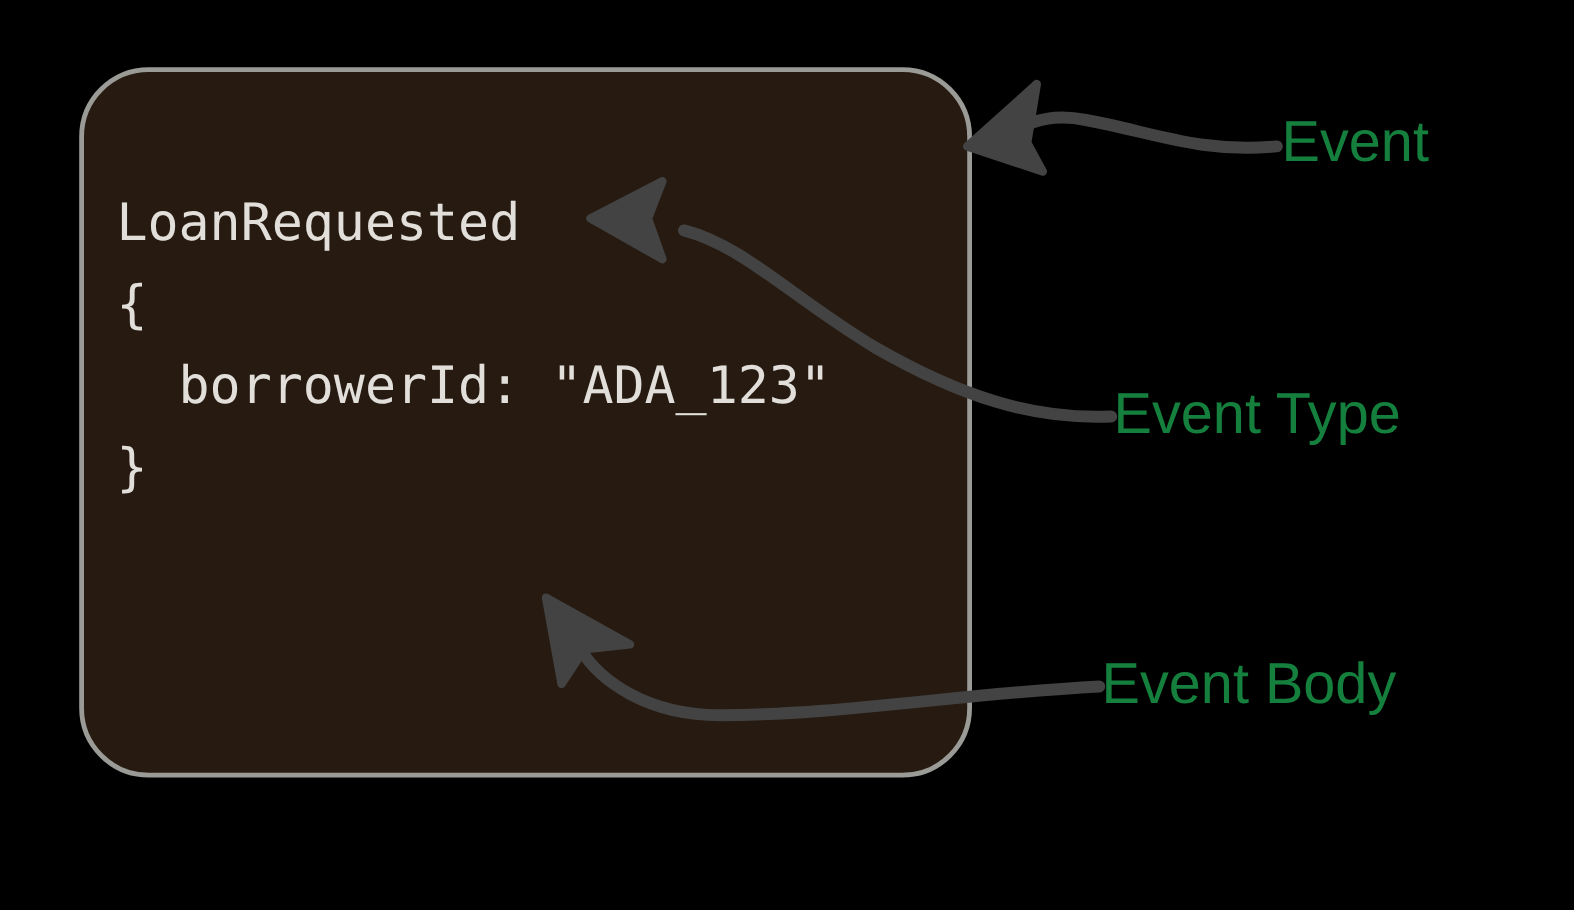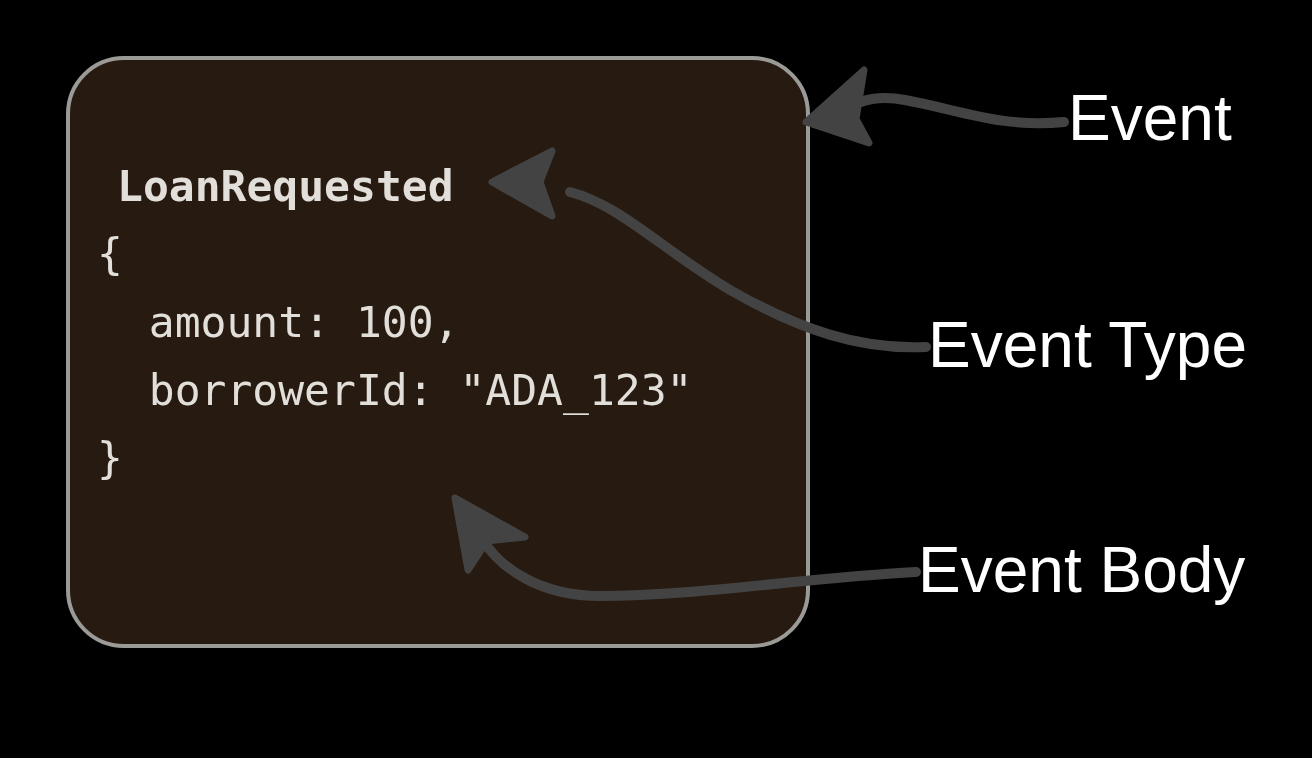--- a/index.html
+++ b/index.html
@@ -33,58 +33,57 @@
     top: 152px;
     z-index: 3;
     font-family: "DejaVu Sans Mono", "Liberation Mono", monospace;
     font-size: 43px;
     line-height: 68px;
     color: #e2dfda;
     white-space: pre;
     letter-spacing: 0px;
   }
   #code-title {
-    font-weight: bold;
+    font-weight: normal;
     display: block;
-    margin-left: 20px;
   }
   .code-line {
     display: block;
     font-weight: normal;
   }
   #arrow-layer {
     position: absolute;
     left: 0;
     top: 0;
     width: 1312px;
     height: 758px;
     z-index: 2;
     pointer-events: none;
   }
   .annot-label {
     position: absolute;
     z-index: 4;
-    color: #ffffff;
+    color: #15803d;
     font-family: "Liberation Sans", sans-serif;
-    font-size: 64px;
+    font-size: 48px;
     line-height: 53px;
     white-space: nowrap;
   }
   #label-event      { left: 1068px; top: 92px;  }
   #label-event-type { left: 928px;  top: 319px; }
   #label-event-body { left: 918px;  top: 544px; }
 </style>
 </head>
 <body>
 
 <div id="canvas">
 
   <div id="event-card"></div>
 
-  <div id="code-block"><span id="code-title">LoanRequested</span><span class="code-line">{</span><span class="code-line">  amount: 100,</span><span class="code-line">  borrowerId: "ADA_123"</span><span class="code-line">}</span></div>
+  <div id="code-block"><span id="code-title">LoanRequested</span><span class="code-line">{</span><span class="code-line">  borrowerId: "ADA_123"</span><span class="code-line">}</span></div>
 
   <svg id="arrow-layer" viewBox="0 0 1312 758">
 
     <g>
       <path d="M 1064 122 C 1000 128 960 110 905 100 C 880 95 860 100 852 107" fill="none" stroke="#434343" stroke-width="10" stroke-linecap="round"></path>
       <path d="M 806 122 L 864 70 L 856 119 L 869 143 Z" fill="#434343" stroke="#434343" stroke-width="7" stroke-linejoin="round"></path>
     </g>
 
     <g>
       <path d="M 926 347 C 860 350 800 330 730 290 C 660 248 620 205 570 192" fill="none" stroke="#434343" stroke-width="10" stroke-linecap="round"></path>

